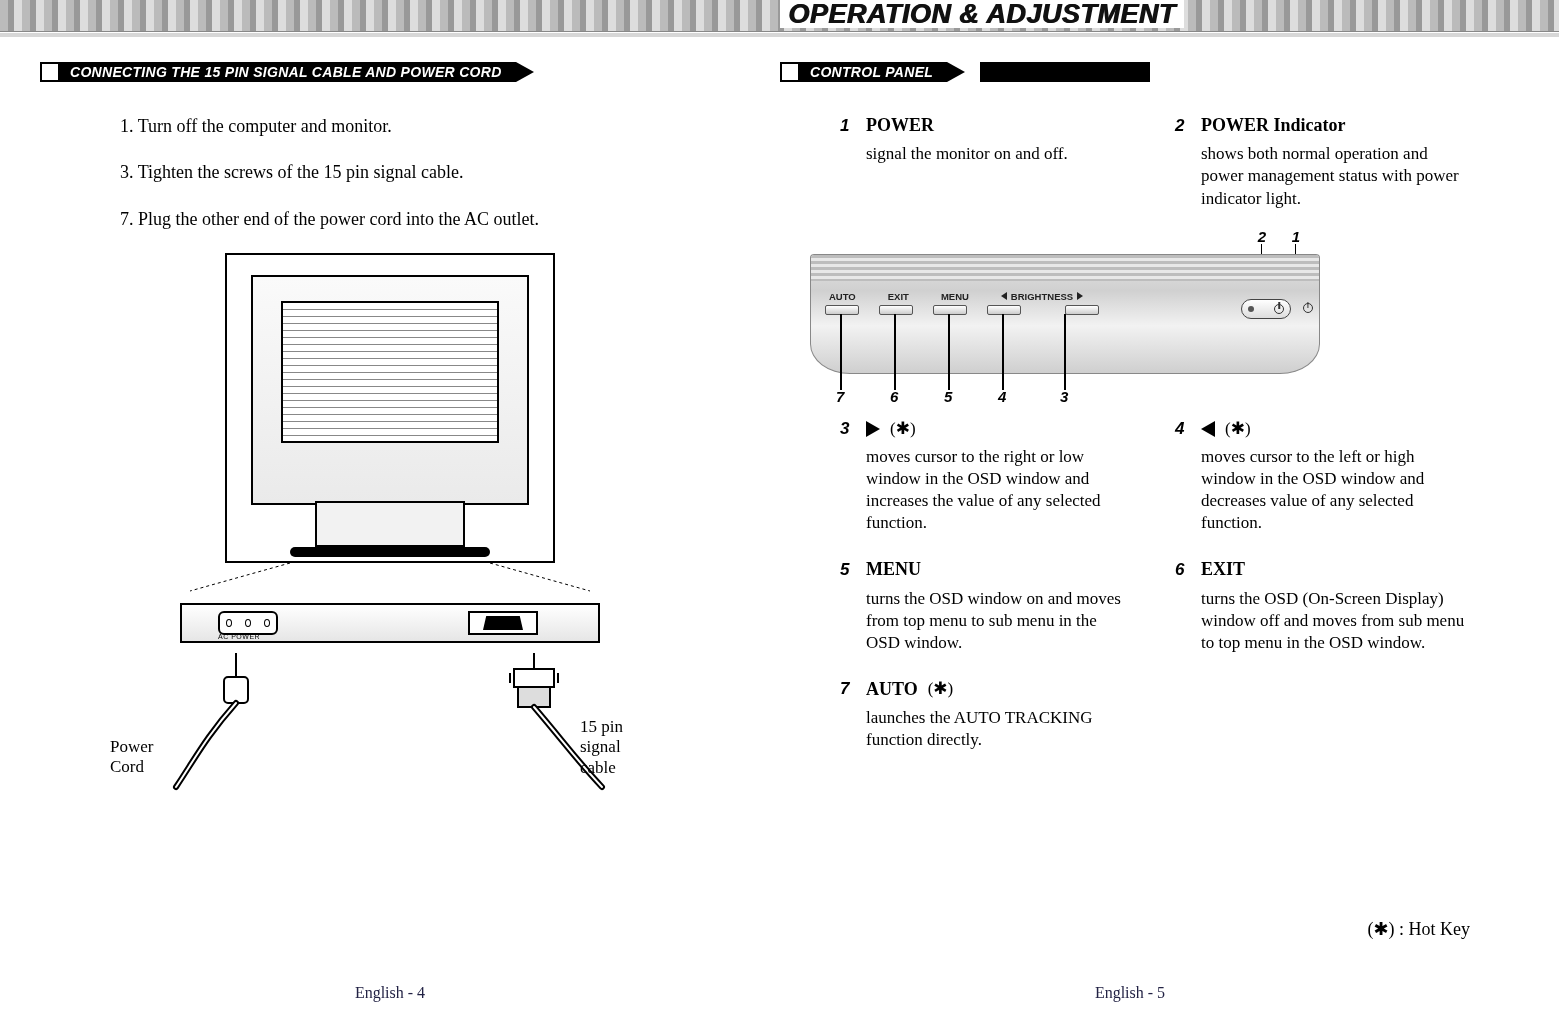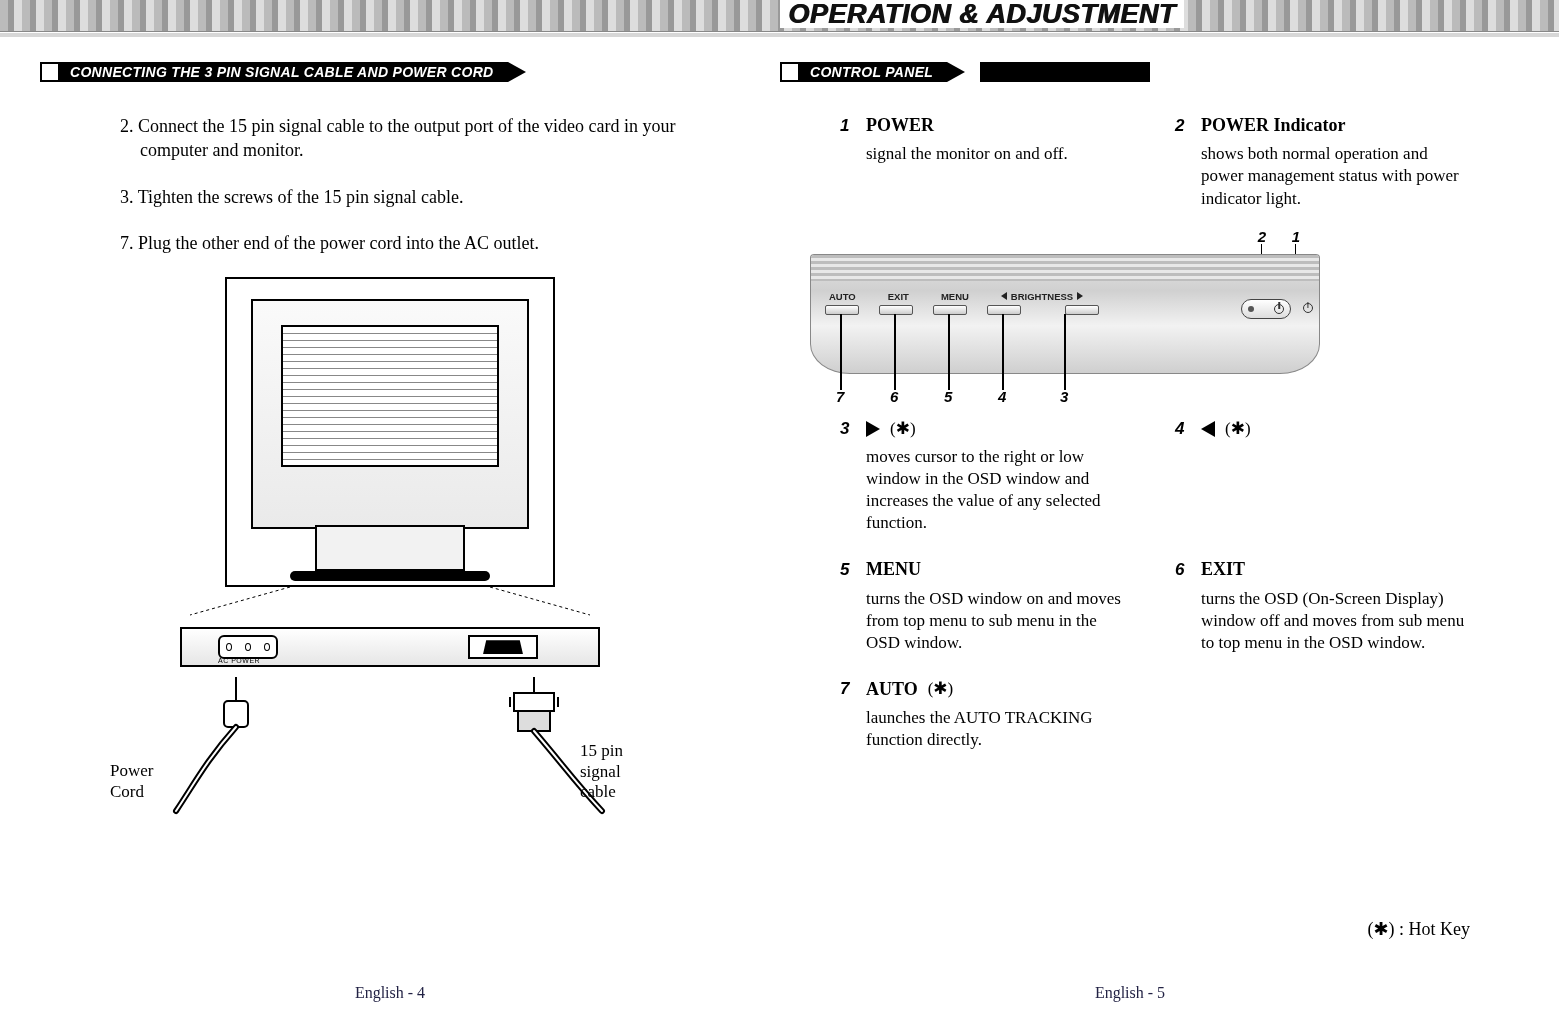--- a/index.html
+++ b/index.html
@@ -310,25 +310,25 @@
 </style>
 </head>
 <body>
 
 <div class="top-strip"></div>
 <div class="chapter-title">OPERATION &amp; ADJUSTMENT</div>
 
 <div class="page page-left">
 
   <div class="section-heading">
-    <div class="bar">CONNECTING THE 3 PIN SIGNAL CABLE AND POWER CORD</div>
+    <div class="bar">CONNECTING THE 15 PIN SIGNAL CABLE AND POWER CORD</div>
   </div>
 
   <ul class="steps">
-    <li>2. Connect the 15 pin signal cable to the output port of the video card in your computer and monitor.</li>
+    <li>1. Turn off the computer and monitor.</li>
     <li>3. Tighten the screws of the 15 pin signal cable.</li>
     <li>7. Plug the other end of the power cord into the AC outlet.</li>
   </ul>
 
   <div class="diagram-back">
     <div class="monitor-shell">
       <div class="monitor-inner"></div>
     </div>
     <div class="monitor-stand"></div>
     <div class="monitor-base"></div>
@@ -461,20 +461,21 @@
           <span class="hotkey-mark">(✱)</span>
         </div>
         <div class="desc">moves cursor to the right  or low window in the OSD window and  increases the value of any selected function.</div>
       </div>
       <div class="ctrl-item">
         <div class="hdr">
           <span class="ctrl-num">4</span>
           <span class="arrow-l"></span>
           <span class="hotkey-mark">(✱)</span>
         </div>
+        <div class="desc">moves cursor to the left or high window in the OSD window and  decreases value of any selected  function.</div>
       </div>
     </div>
 
     <div class="ctrl-row">
       <div class="ctrl-item">
         <div class="hdr">
           <span class="ctrl-num">5</span>
           <span class="ctrl-title">MENU</span>
         </div>
         <div class="desc">turns the OSD window on and moves from top menu to sub menu in the OSD window.</div>

